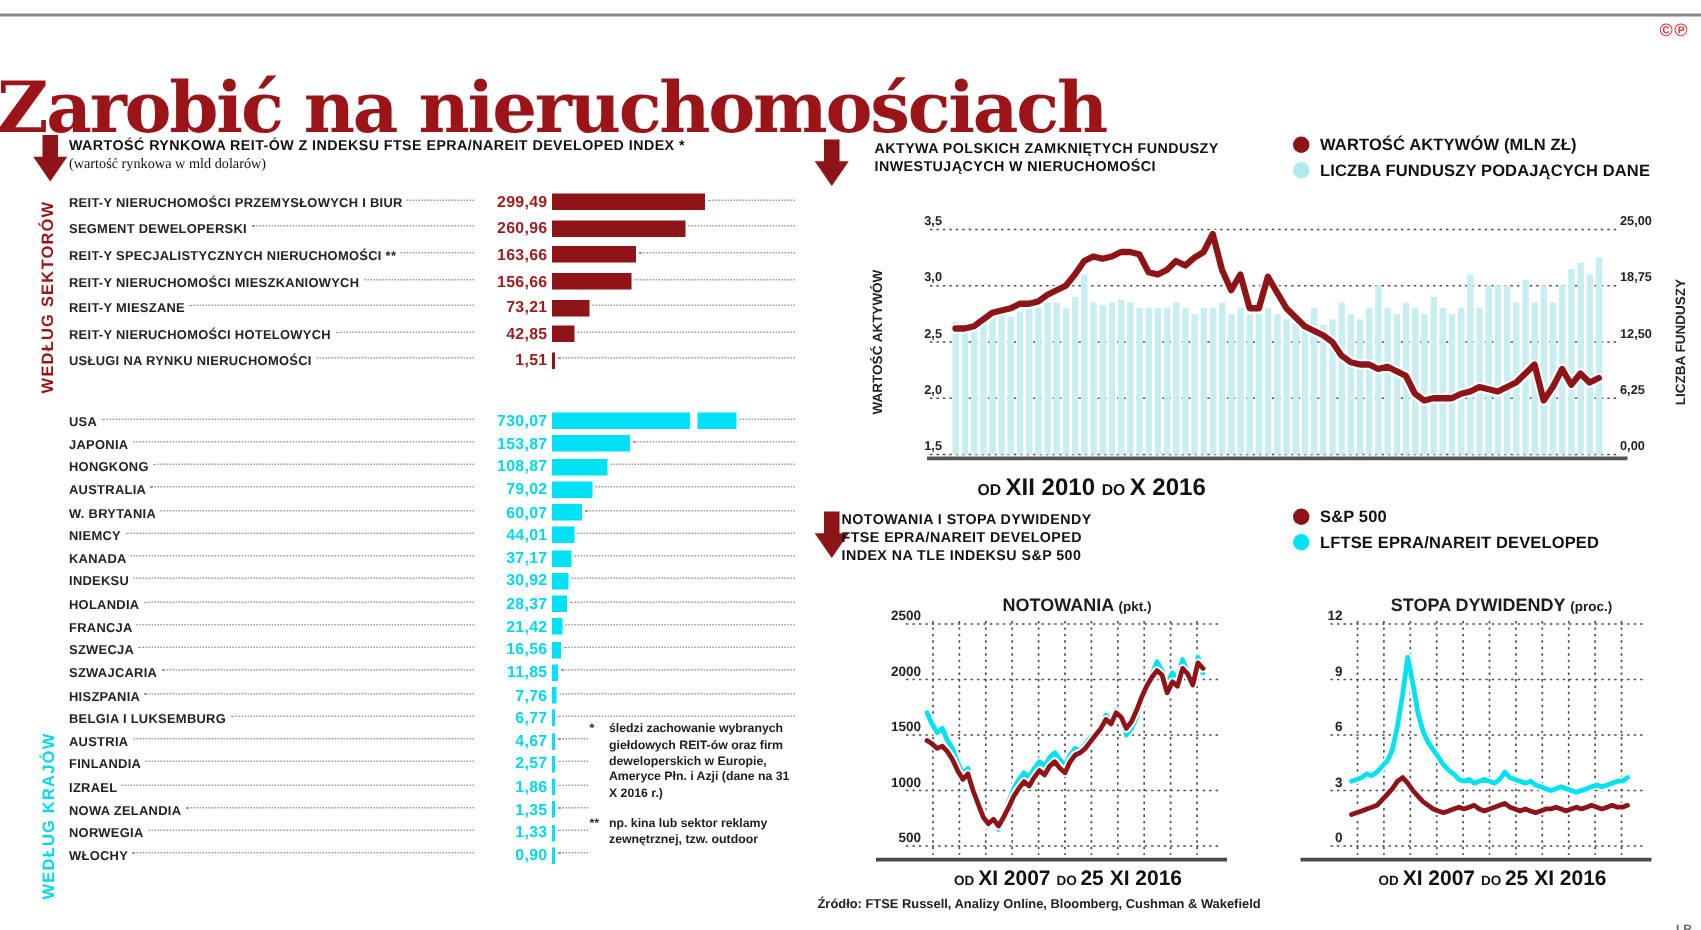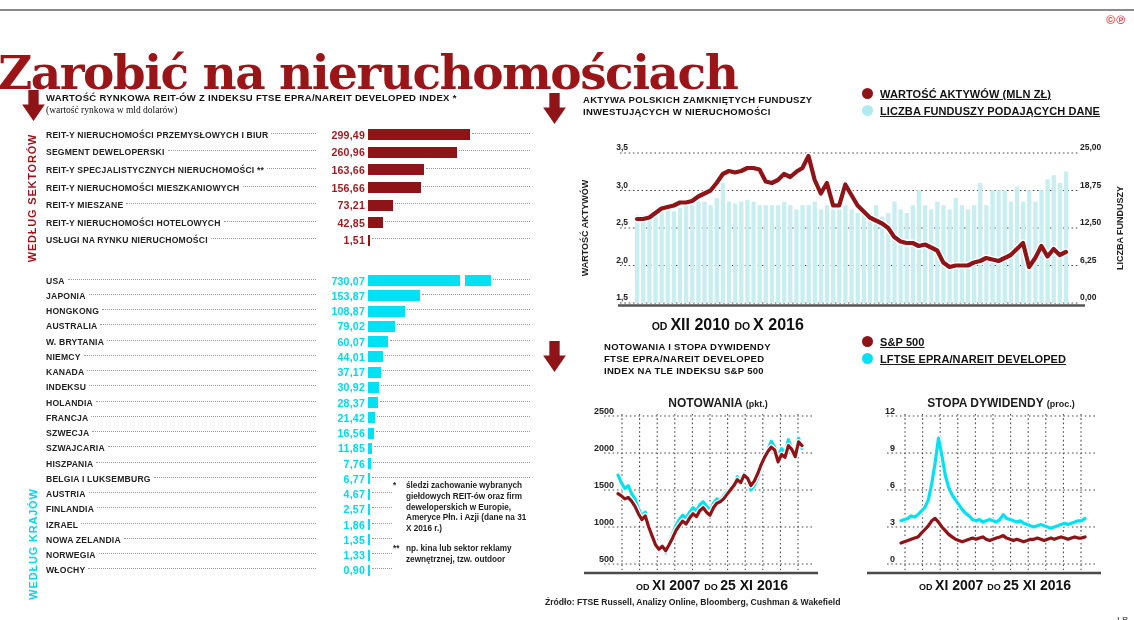--- a/index.html
+++ b/index.html
@@ -29,21 +29,21 @@
   .barzone{width:164px;display:flex;align-items:center;margin-left:3px;}
   .bar{height:11px;flex:0 0 auto;}
   .rows-sectors .bar{background:#8e1418;}
   .rows-countries .bar{background:#00e2f4;}
   .brk{width:5px;height:11px;background:#fff;flex:0 0 auto;}
   .footnotes{position:absolute;left:393px;top:481px;width:138px;background:#fff;z-index:5;
              font-size:8.2px;font-weight:bold;line-height:10.8px;color:#1d1d1d;}
   .fnote{display:flex;margin-bottom:9px;}
   .fnote .mark{width:13px;flex:0 0 auto;}
   .legend{position:absolute;left:862px;}
-  .litem{display:flex;height:17px;text-decoration:underline;}
+  .litem{display:flex;align-items:center;height:17px;}
   .ldot{width:11px;height:11px;border-radius:50%;margin-right:7px;flex:0 0 auto;}
   .llab{font-size:11px;font-weight:600;letter-spacing:.1px;color:#111;white-space:nowrap;}
   .src{position:absolute;left:545px;top:597px;font-size:8.6px;font-weight:bold;color:#222;}
   .credit{position:absolute;right:6px;top:597px;font-size:8px;font-weight:bold;color:#666;margin-top:18px;}
   svg{position:absolute;overflow:visible;}
   svg text{font-family:"Liberation Sans",sans-serif;}
 </style>
 </head>
 <body>
 
@@ -433,21 +433,21 @@
       <polyline points="97.0,91.0 103.1,91.0 109.3,89.5 115.4,85.0 121.5,80.5 127.6,79.0 133.8,77.5 139.9,74.5 146.0,74.5 152.1,73.0 158.3,68.5 164.4,65.5 170.5,62.5 176.6,55.0 182.8,46.0 188.9,43.0 195.0,44.5 201.2,43.0 207.3,40.0 213.4,40.0 219.5,41.5 225.7,53.5 231.8,55.0 237.9,52.0 244.0,46.0 250.2,49.0 256.3,43.8 262.4,40.0 268.5,28.0 274.7,52.0 280.8,65.5 286.9,55.0 293.1,77.5 299.2,77.5 305.3,56.5 311.4,67.0 317.6,77.5 323.7,83.5 329.8,89.5 335.9,92.5 342.1,95.5 348.2,100.0 354.3,109.0 360.5,113.5 366.6,115.0 372.7,115.0 378.8,118.0 385.0,116.5 391.1,119.5 397.2,122.5 403.3,134.5 409.5,139.0 415.6,137.5 421.7,137.5 427.8,137.5 434.0,134.5 440.1,133.0 446.2,130.0 452.4,131.5 458.5,133.0 464.6,130.0 470.7,127.0 476.9,121.0 483.0,115.0 489.1,139.0 495.2,130.0 501.4,118.0 507.5,128.5 513.6,121.0 519.7,127.0 525.9,124.0" fill="none" stroke="#ffffff" stroke-width="6.800000000000001" stroke-linejoin="round" stroke-linecap="round"></polyline>
       <polyline points="97.0,91.0 103.1,91.0 109.3,89.5 115.4,85.0 121.5,80.5 127.6,79.0 133.8,77.5 139.9,74.5 146.0,74.5 152.1,73.0 158.3,68.5 164.4,65.5 170.5,62.5 176.6,55.0 182.8,46.0 188.9,43.0 195.0,44.5 201.2,43.0 207.3,40.0 213.4,40.0 219.5,41.5 225.7,53.5 231.8,55.0 237.9,52.0 244.0,46.0 250.2,49.0 256.3,43.8 262.4,40.0 268.5,28.0 274.7,52.0 280.8,65.5 286.9,55.0 293.1,77.5 299.2,77.5 305.3,56.5 311.4,67.0 317.6,77.5 323.7,83.5 329.8,89.5 335.9,92.5 342.1,95.5 348.2,100.0 354.3,109.0 360.5,113.5 366.6,115.0 372.7,115.0 378.8,118.0 385.0,116.5 391.1,119.5 397.2,122.5 403.3,134.5 409.5,139.0 415.6,137.5 421.7,137.5 427.8,137.5 434.0,134.5 440.1,133.0 446.2,130.0 452.4,131.5 458.5,133.0 464.6,130.0 470.7,127.0 476.9,121.0 483.0,115.0 489.1,139.0 495.2,130.0 501.4,118.0 507.5,128.5 513.6,121.0 519.7,127.0 525.9,124.0" fill="none" stroke="#8e1418" stroke-width="4.2" stroke-linejoin="round" stroke-linecap="round"></polyline>
       <text x="48" y="100" text-anchor="middle" font-size="9" font-weight="bold" fill="#222" transform="rotate(-90 48 100)">WARTOŚĆ AKTYWÓW</text>
       <text x="583" y="100" text-anchor="middle" font-size="9" font-weight="bold" fill="#222" transform="rotate(-90 583 100)">LICZBA FUNDUSZY</text>
       <text x="190" y="202" text-anchor="middle" fill="#111" font-weight="bold"><tspan font-size="10.5">OD&nbsp;</tspan><tspan font-size="16">XII&nbsp;</tspan><tspan font-size="16">2010&nbsp;</tspan><tspan font-size="10.5">DO&nbsp;</tspan><tspan font-size="16">X&nbsp;</tspan><tspan font-size="16">2016&nbsp;</tspan></text>
     </svg>
 
   <svg class="arrow" style="left:543px;top:341px;" viewBox="0 0 22 30">
     <path d="M6 0 H16 V14 H22 L11 30 L0 14 H6 Z" fill="#8e1418"></path>
   </svg>
-  <div class="sec-head" style="left:604px;top:341px;width:270px;">
+  <div class="sec-head" style="left:561px;top:341px;width:270px;">
     <div>NOTOWANIA I STOPA DYWIDENDY</div>
     <div>FTSE EPRA/NAREIT DEVELOPED</div>
     <div>INDEX NA TLE INDEKSU S&amp;P 500</div>
   </div>
   <div class="legend" style="top:336px;">
     <div class="litem">
       <span class="ldot" style="background: rgb(142, 20, 24);"></span>
       <span class="llab">S&amp;P 500</span>
     </div>
     <div class="litem">

